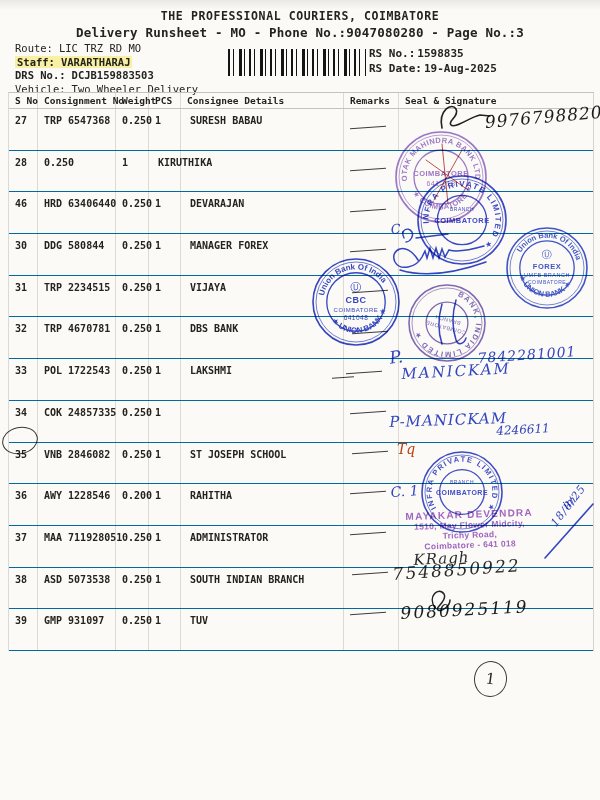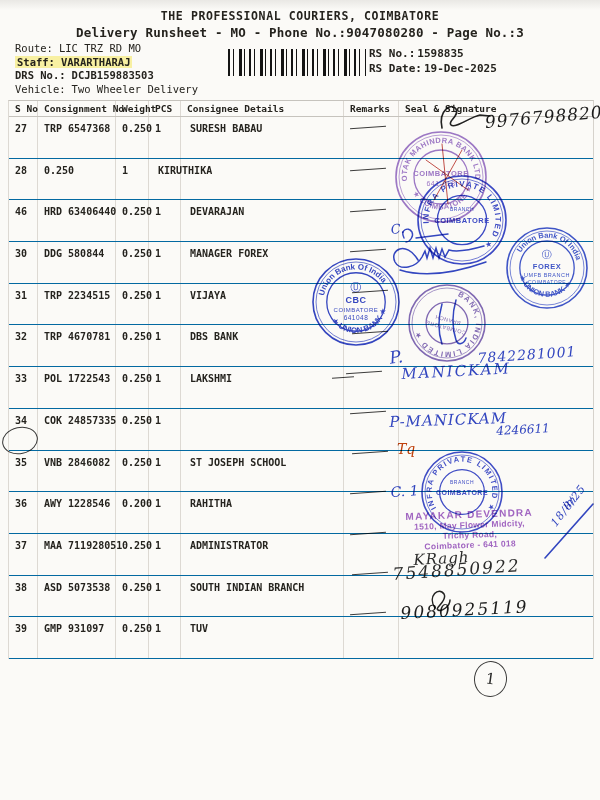--- a/index.html
+++ b/index.html
@@ -15,21 +15,21 @@
   .meta{position:absolute;left:15px;top:42px;font-size:10.5px;line-height:13.6px;white-space:nowrap;}
   .meta .b{font-weight:bold;}
   .meta .hl{background:#f8f0a2;padding:0 2px;}
   .meta .lbl{margin-right:6px;}
   .barcode{position:absolute;left:228px;top:49px;width:138px;height:27px;
      background:
        repeating-linear-gradient(90deg,#141414 0 2px,rgba(0,0,0,0) 2px 5px,#141414 5px 6px,rgba(0,0,0,0) 6px 11px,#141414 11px 14px,rgba(0,0,0,0) 14px 16px,#141414 16px 17px,rgba(0,0,0,0) 17px 21px);}
   .rs{position:absolute;left:369px;top:47px;font-size:11px;font-weight:bold;line-height:14.5px;white-space:nowrap;}
   .rs .lbl{margin-right:2px;}
 
-  .table{position:absolute;left:8px;top:100px;width:584px;
+  .table{position:absolute;left:8px;top:92px;width:584px;
          border-top:1px solid #c6c3bd;border-left:1px solid #ddd9d3;border-right:1px solid #d6d2cc;
          background:rgba(255,255,255,.0);}
   .thead,.trow{display:grid;grid-template-columns:29px 78px 33px 32px 163px 55px 193px;}
   .thead{height:15px;border-bottom:1px solid #c6c3bd;font-size:9.5px;font-weight:bold;}
   .trow{height:40.7px;border-bottom:1px solid #0369a1;font-size:10px;font-weight:bold;}
   .cell,.hcell{border-right:1px solid #ddd9d3;padding:2px 0 0 6px;white-space:nowrap;overflow:visible;box-sizing:border-box;}
   .cell:last-child,.hcell:last-child{border-right:none;}
   .trow .cell{padding-top:6px;}
   .trow .c4{padding-left:9px;}
   .overlay{position:absolute;inset:0;pointer-events:none;}
@@ -61,21 +61,21 @@
     <div><span class="lbl">Route:</span><span>LIC TRZ RD MO</span></div>
     <div class="b"><span class="hl"><span class="lbl">Staff:</span><span>VARARTHARAJ</span></span></div>
     <div class="b"><span class="lbl">DRS No.:</span><span>DCJB159883503</span></div>
     <div><span class="lbl">Vehicle:</span><span>Two Wheeler Delivery</span></div>
   </div>
 
   <div class="barcode"></div>
 
   <div class="rs">
     <div><span class="lbl">RS No.:</span><span>1598835</span></div>
-    <div><span class="lbl">RS Date:</span><span>19-Dec-2025</span></div>
+    <div><span class="lbl">RS Date:</span><span>19-Aug-2025</span></div>
   </div>
 
   <div class="table">
     <div class="thead">
         <div class="hcell c0">S No</div>
         <div class="hcell c1">Consignment No</div>
         <div class="hcell c2">Weight</div>
         <div class="hcell c3">PCS</div>
         <div class="hcell c4">Consignee Details</div>
         <div class="hcell c5">Remarks</div>

